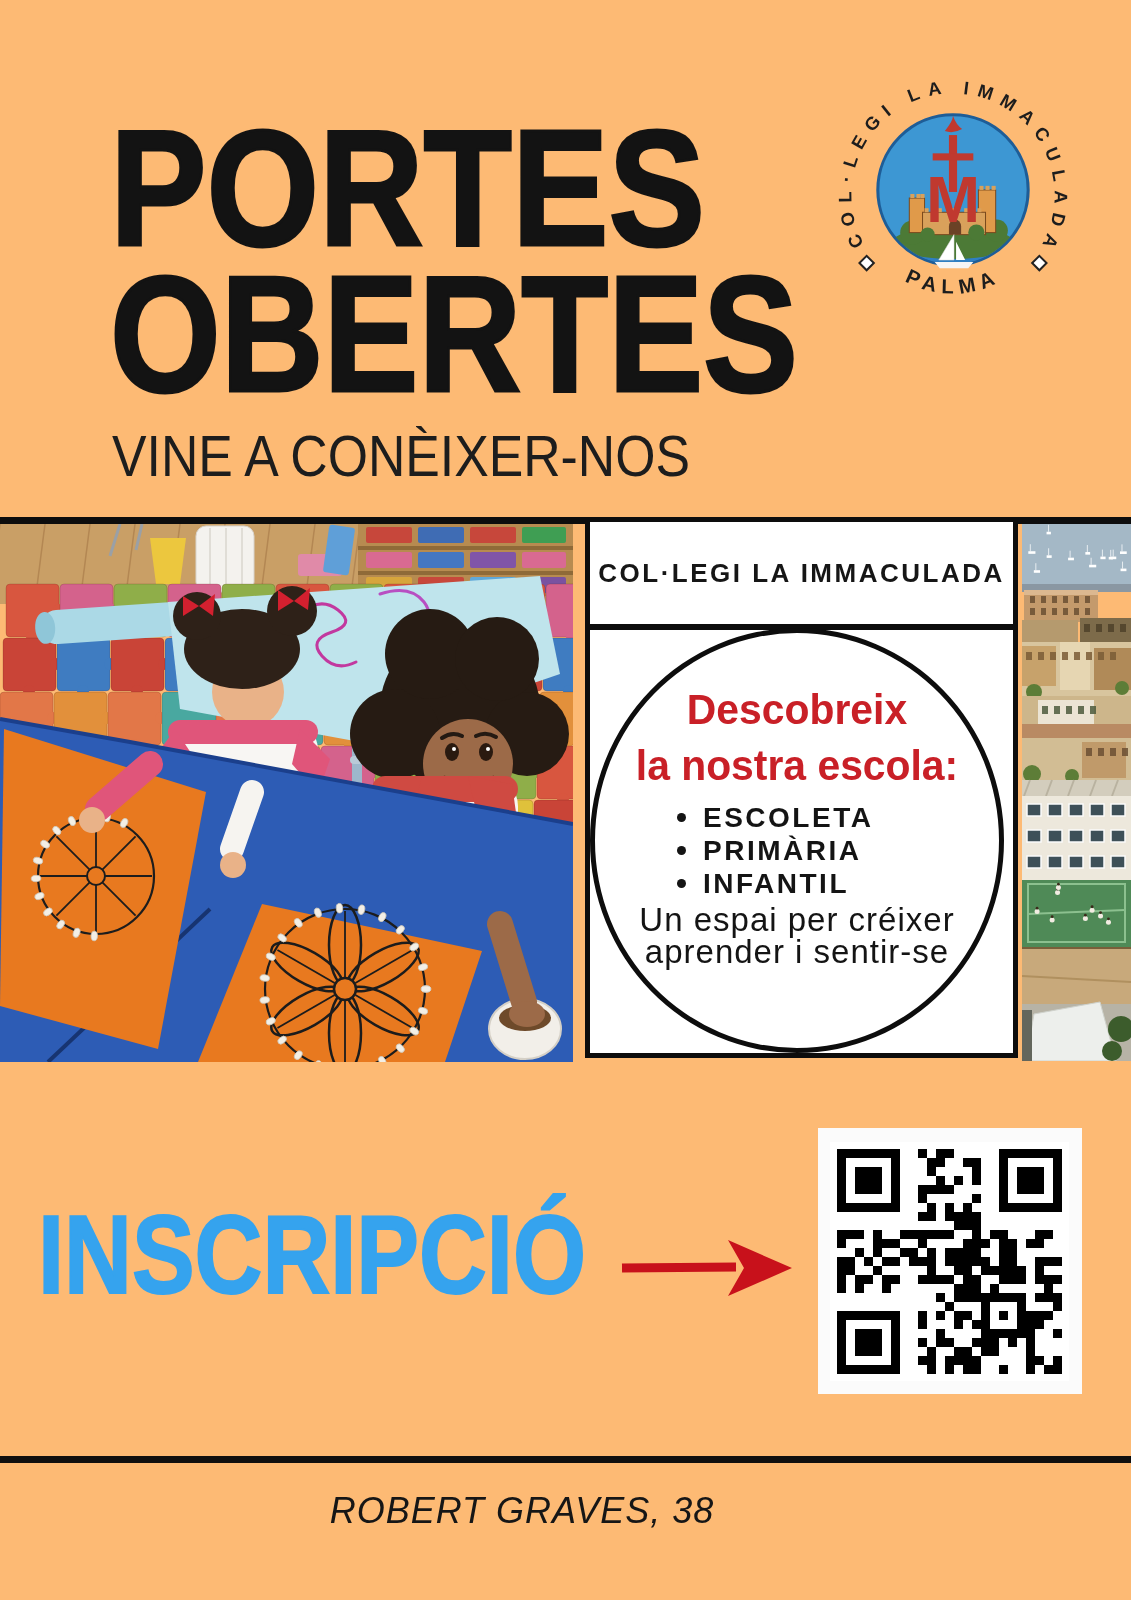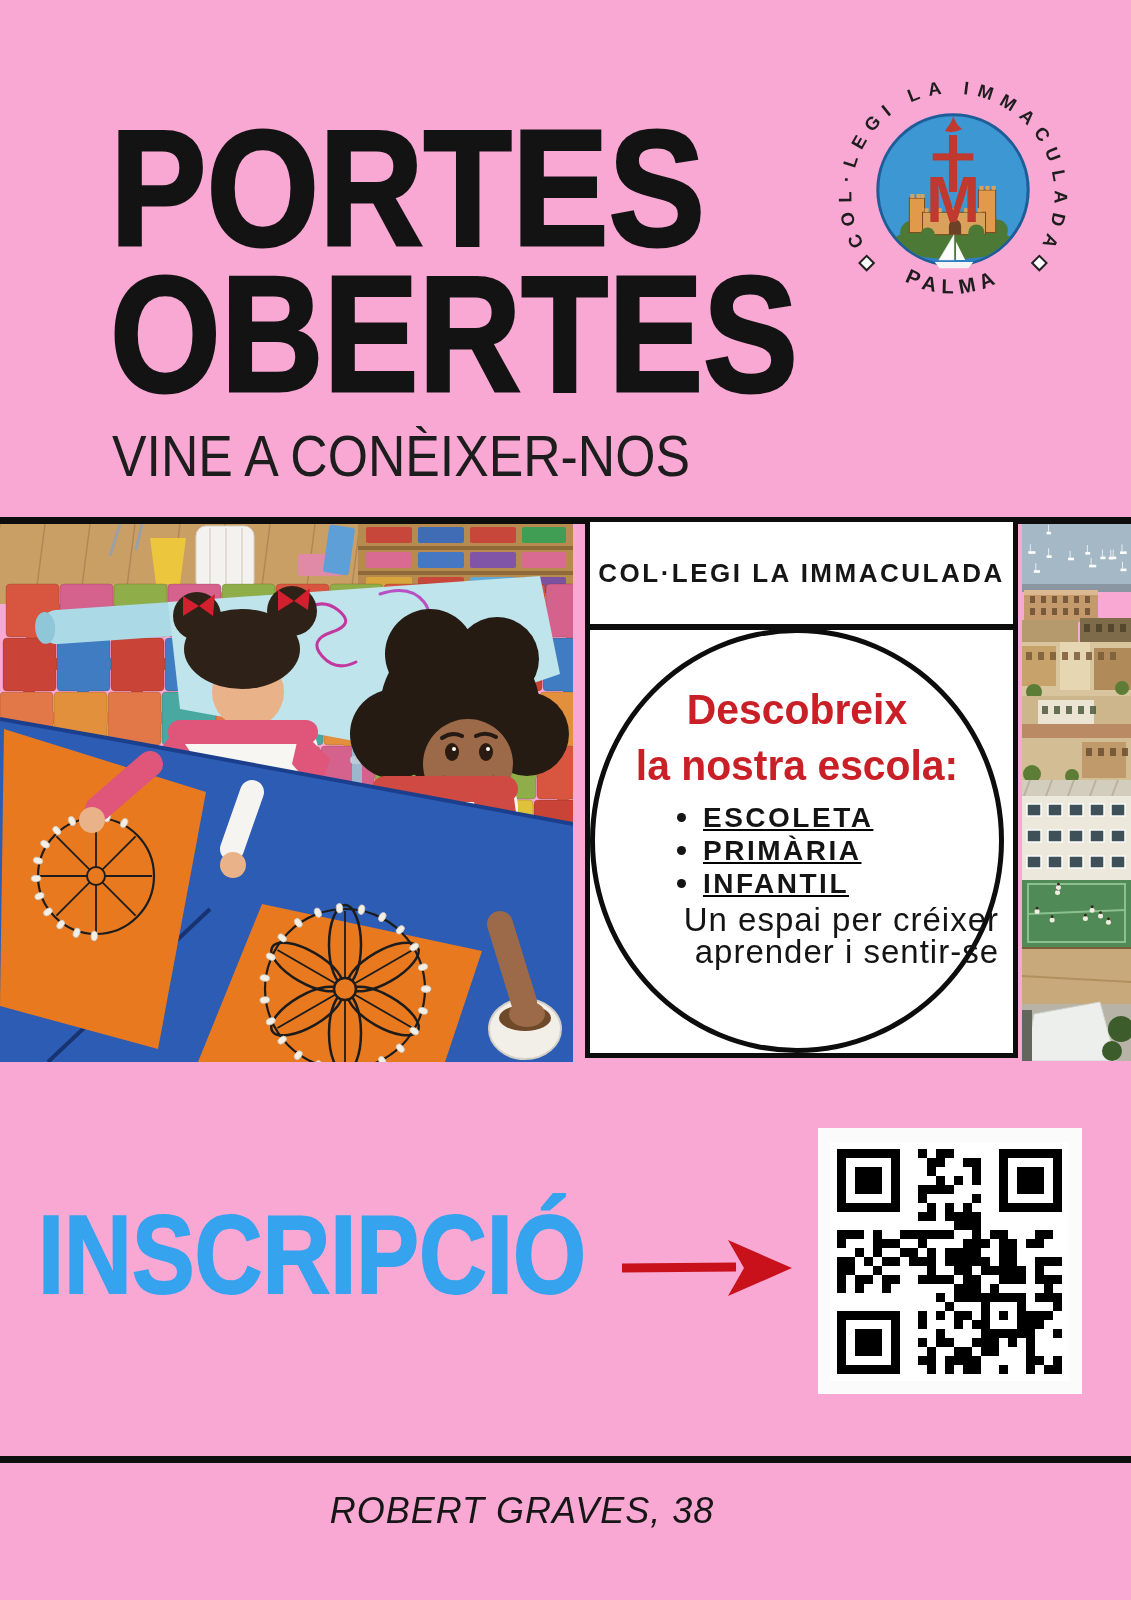--- a/index.html
+++ b/index.html
@@ -1,40 +1,40 @@
 <!DOCTYPE html>
 <html><head>
 <meta charset="utf-8">
 <style>
   html,body{margin:0;padding:0;background:#e9e9e9;font-family:"Liberation Sans",sans-serif;}
-  .poster{position:relative;width:1131px;height:1600px;background:#f9a8d4;overflow:hidden;margin:0 auto;}
+  .poster{position:relative;width:1131px;height:1600px;background:#fdba74;overflow:hidden;margin:0 auto;}
   svg text{font-family:"Liberation Sans",sans-serif;}
   .abs{position:absolute;}
   
   #title-svg{left:100px;top:95px;width:830px;height:315px;}
   #subtitle-svg{left:106px;top:414px;width:660px;height:80px;}
   #logo-svg{left:826px;top:68px;width:254px;height:254px;}
   
   .band-rule{left:0;top:517px;width:1131px;height:7px;background:#0d0d0d;}
   #left-photo{left:0;top:524px;width:573px;height:538px;}
   #right-photo{left:1022px;top:524px;width:109px;height:537px;}
   .panel{left:585px;top:517px;width:433px;height:541px;background:#fff;border:5px solid #0d0d0d;box-sizing:border-box;}
   .panel-header{height:102px;display:flex;align-items:center;justify-content:center;
     font-size:26px;font-weight:bold;letter-spacing:2.5px;color:#161616;white-space:nowrap;}
   .panel-rule{width:100%;height:6px;background:#0d0d0d;}
   .info-circle{position:absolute;left:0;top:106px;width:414px;height:425px;border:5px solid #0d0d0d;
     border-radius:50%;box-sizing:border-box;background:#fff;}
   .c-head{margin-top:48px;text-align:center;font-size:43px;line-height:56px;font-weight:bold;
     color:#c92027;transform:scaleX(.95);}
-  .program-list{list-style:none;margin:8px 0 0 76px;padding:0;text-decoration:underline;}
+  .program-list{list-style:none;margin:8px 0 0 76px;padding:0;}
   .program-list li{position:relative;padding-left:32px;font-size:28px;line-height:33px;
     font-weight:bold;letter-spacing:2.5px;color:#141414;}
   .program-list li::before{content:"";position:absolute;left:6px;top:12px;width:9px;height:9px;
     border-radius:50%;background:#141414;}
-  .tagline{margin-top:4px;text-align:right;font-size:33px;line-height:32px;letter-spacing:1px;color:#141414;}
+  .tagline{margin-top:4px;text-align:center;font-size:33px;line-height:32px;letter-spacing:1px;color:#141414;}
   
   #qr-bg{left:818px;top:1128px;width:264px;height:266px;background:#fbfbfb;}
   #insc-svg{left:34px;top:1175px;width:580px;height:135px;}
   #arrow-svg{left:620px;top:1226px;width:180px;height:84px;}
   #qr-svg{left:830px;top:1142px;width:239px;height:239px;}
   
   .footer-rule{left:0;top:1456px;width:1131px;height:7px;background:#0f0f0f;}
   .address{left:0;top:1490px;width:1044px;text-align:center;font-size:36px;font-style:italic;
     letter-spacing:1px;color:#161616;}
 </style>

